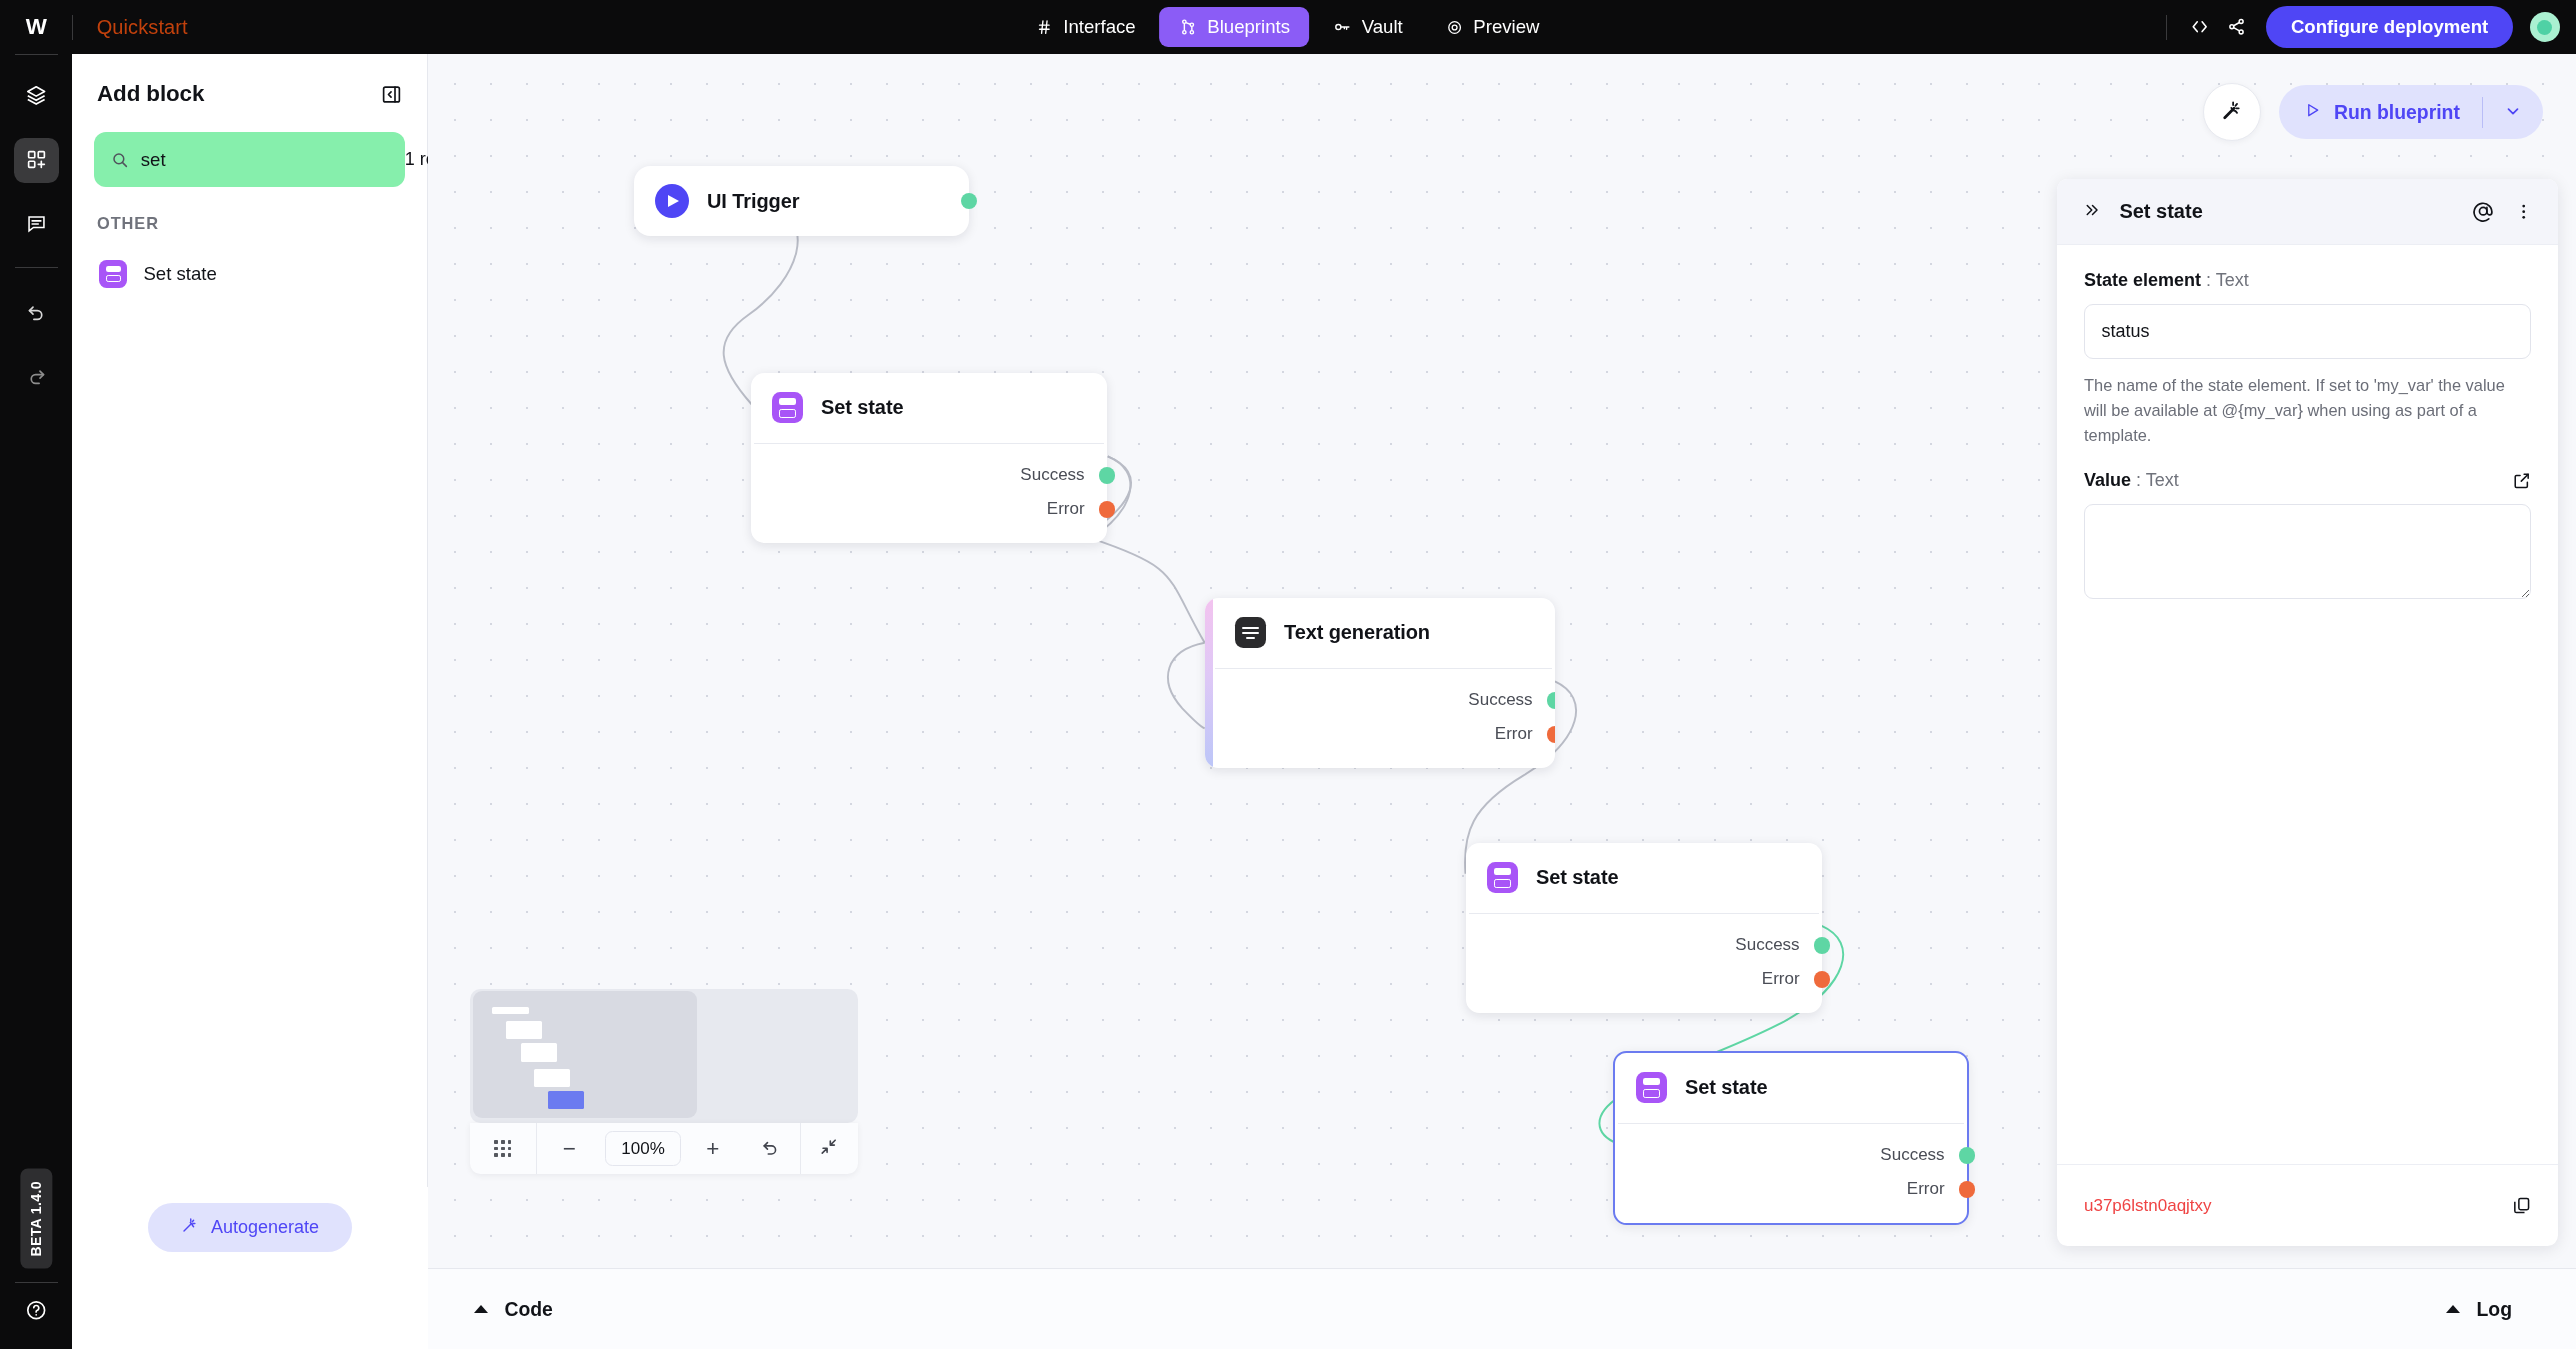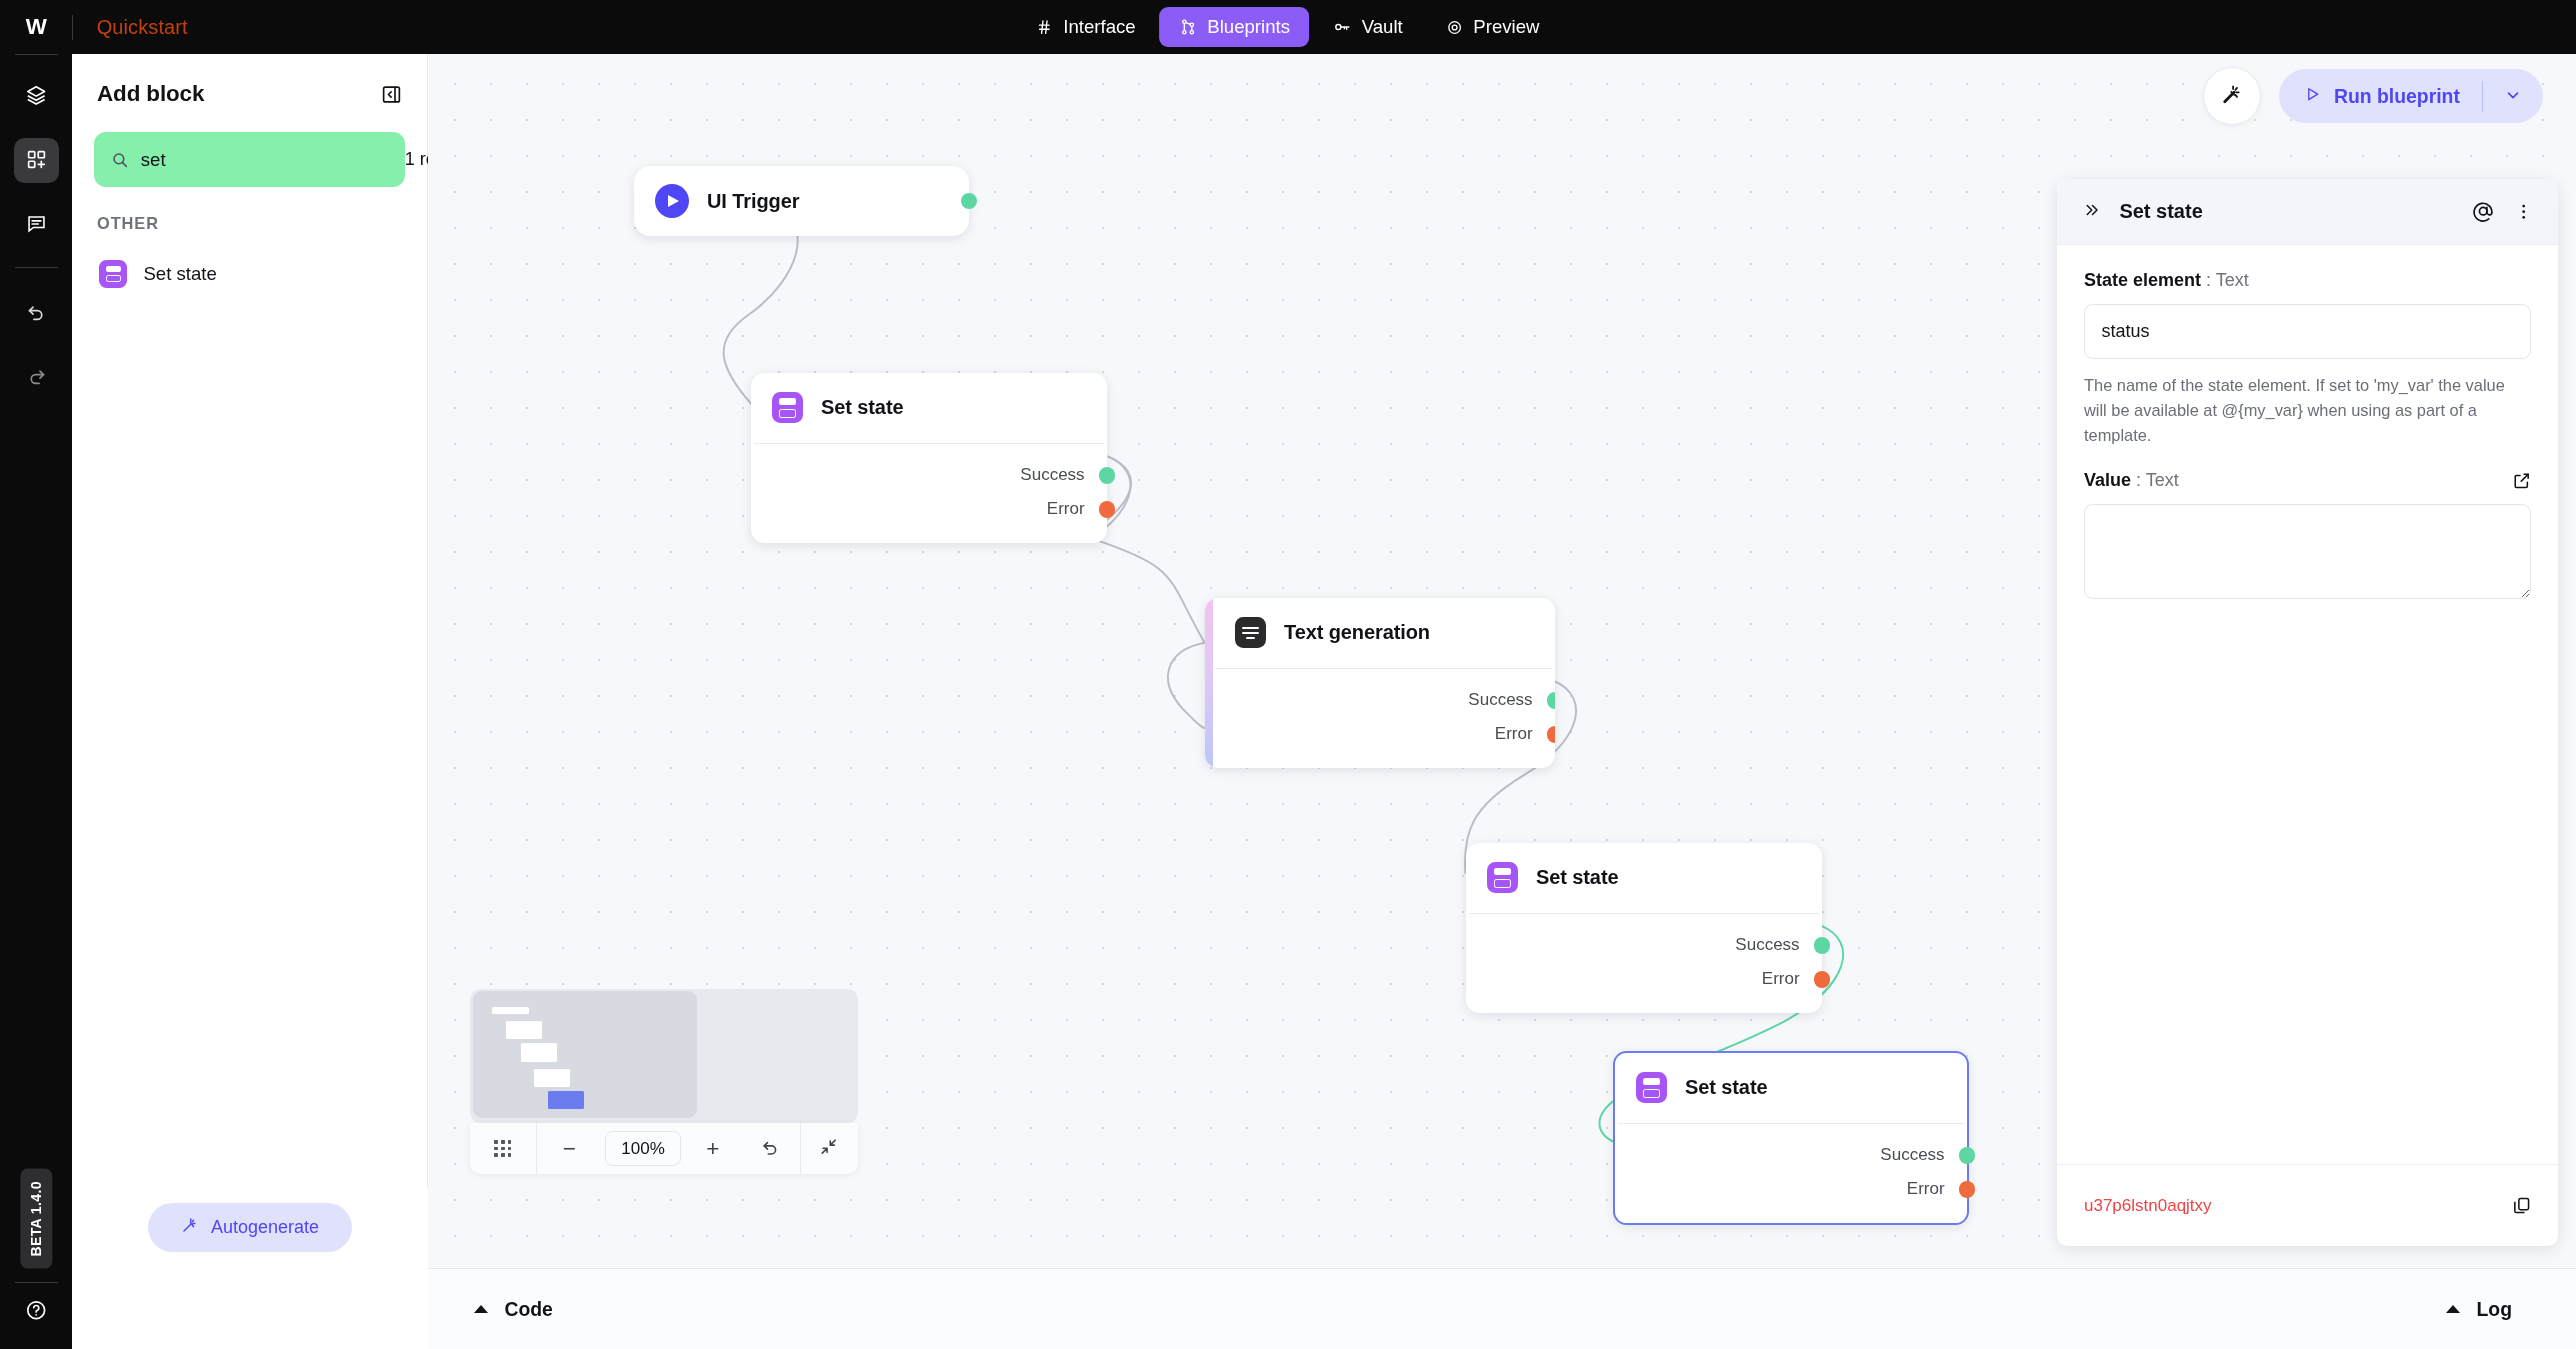--- a/index.html
+++ b/index.html
@@ -168,21 +168,21 @@
     background: #fbfcfe; border-radius: 0 0 10.4px 10.4px; display: flex; align-items: center;
     box-shadow: 0 1.5px 6px rgba(20,24,40,.06);
   }
   .zb-cell { display: flex; align-items: center; justify-content: center; cursor: pointer; color: #41444d; }
   .zb-sep { width: 0.7px; height: 51px; background: #e8eaf0; }
   .zoom-level { border: 0.7px solid #e4e6ee; border-radius: 7.5px; padding: 6.7px 15px; font-size: 17px; color: #111318; cursor: pointer; }
   .dots9 { display: grid; grid-template-columns: repeat(3,3.7px); gap: 3px; }
   .dots9 i { width: 3.7px; height: 3.7px; background: #55585f; border-radius: 0.7px; display: block; }
 
   
-  .run-cluster { position: absolute; right: 33px; top: 13px; display: flex; align-items: center; gap: 18px; }
+  .run-cluster { position: absolute; right: 33px; top: 29px; display: flex; align-items: center; gap: 18px; }
   .wand-circle {
     width: 58px; height: 58px; border-radius: 50%; background: #fff; border: 0.7px solid #e8eaf0;
     display: flex; align-items: center; justify-content: center; cursor: pointer;
     box-shadow: 0 1.5px 6px rgba(20,24,40,.05);
   }
   .run-btn {
     background: #e0e2fd; color: #4f46f5; border-radius: 745px; height: 54px;
     display: flex; align-items: center; cursor: pointer;
   }
   .run-btn-main { display: flex; align-items: center; gap: 13.4px; padding: 0 22.4px 0 25px; font-size: 19.4px; font-weight: 700; }
@@ -281,20 +281,41 @@
       <span>
         <svg width="17" height="17" viewBox="0 0 24 24" fill="none" stroke="#fff" stroke-width="1.9">
             <circle cx="12" cy="12" r="8.2"></circle>
             <circle cx="12" cy="12" r="3.4"></circle>
           </svg>
       </span>
       <span>Preview</span>
     </div>
   </div>
 
+  <div class="topbar-right">
+    <div class="tr-div"></div>
+    <div class="icon-btn-dark">
+      <svg width="19.4" height="19.4" viewBox="0 0 24 24" fill="none" stroke="#fff" stroke-width="2" stroke-linecap="round" stroke-linejoin="round">
+          <polyline points="9,6 4,12 9,18"></polyline>
+          <polyline points="15,6 20,12 15,18"></polyline>
+        </svg>
+    </div>
+    <div class="icon-btn-dark">
+      <svg width="19.4" height="19.4" viewBox="0 0 24 24" fill="none" stroke="#fff" stroke-width="1.9">
+          <circle cx="17.5" cy="5.5" r="2.4"></circle>
+          <circle cx="6" cy="12" r="2.4"></circle>
+          <circle cx="17.5" cy="18.5" r="2.4"></circle>
+          <path d="M8.2 10.8l7.2-4M8.2 13.2l7.2 4"></path>
+        </svg>
+    </div>
+    <div class="deploy-btn">Configure deployment</div>
+    <div class="avatar">
+        <i></i>
+      </div>
+  </div>
 </div>
 
 <div class="rail">
   <div class="rail-top-line"></div>
   <div class="rail-btn">
     <span>
       <svg width="22.4" height="22.4" viewBox="0 0 24 24" fill="none" stroke="#fff" stroke-width="1.8" stroke-linejoin="round">
           <polygon points="12,3 21,8 12,13 3,8"></polygon>
           <polyline points="3,12.5 12,17.5 21,12.5"></polyline>
           <polyline points="3,16.5 12,21.5 21,16.5"></polyline>

